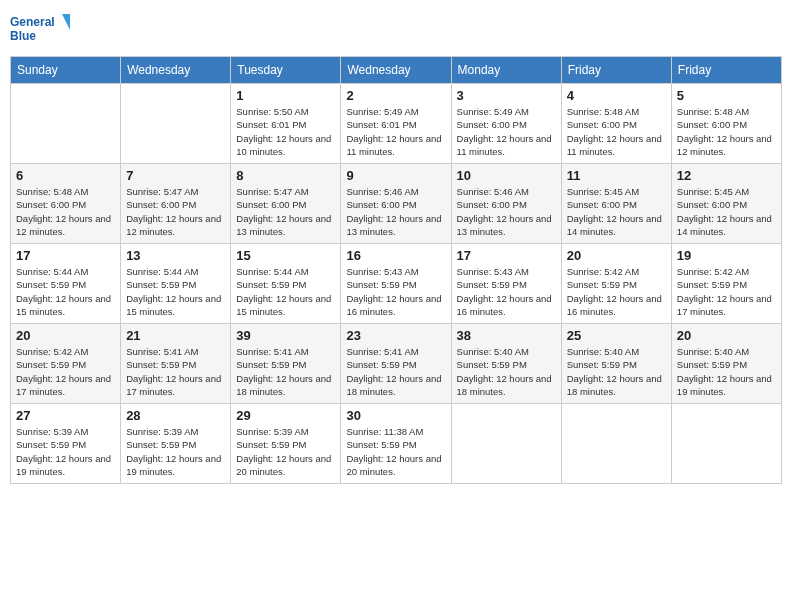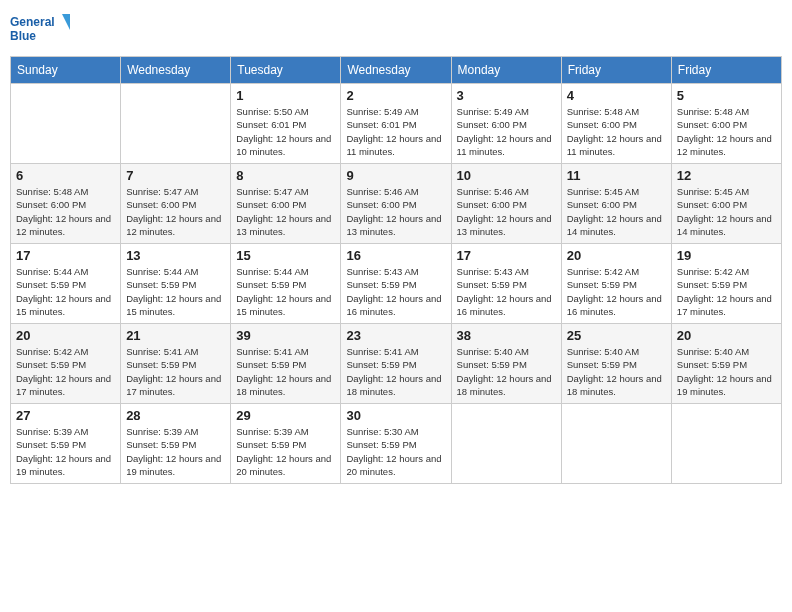--- a/index.html
+++ b/index.html
@@ -295,21 +295,21 @@
 Daylight: 12 hours and 19 minutes.</div>
         </td>
         <td>
           <span class="day-number">29</span>
           <div class="day-info">Sunrise: 5:39 AM
 Sunset: 5:59 PM
 Daylight: 12 hours and 20 minutes.</div>
         </td>
         <td>
           <span class="day-number">30</span>
-          <div class="day-info">Sunrise: 5:30 AM
+          <div class="day-info">Sunrise: 11:38 AM
 Sunset: 5:59 PM
 Daylight: 12 hours and 20 minutes.</div>
         </td>
         <td class="empty-cell"></td>
         <td class="empty-cell"></td>
         <td class="empty-cell"></td>
       </tr>
     </tbody>
 </table>
 

